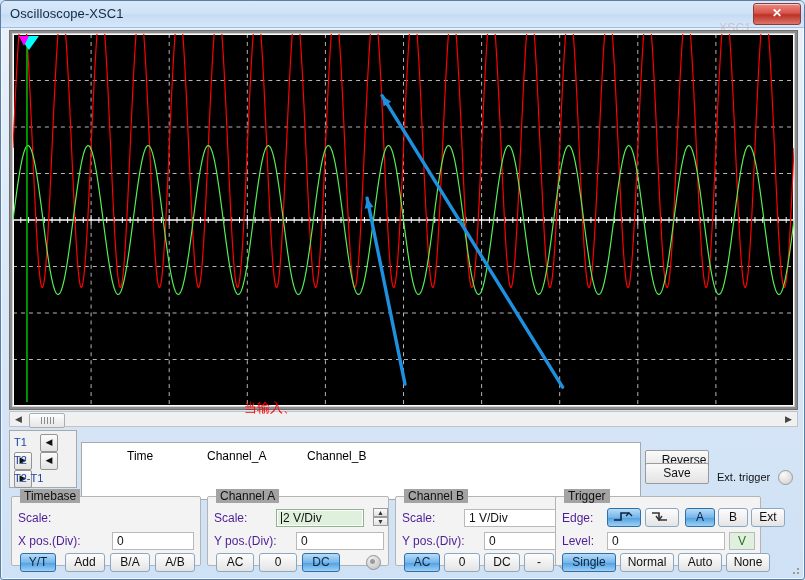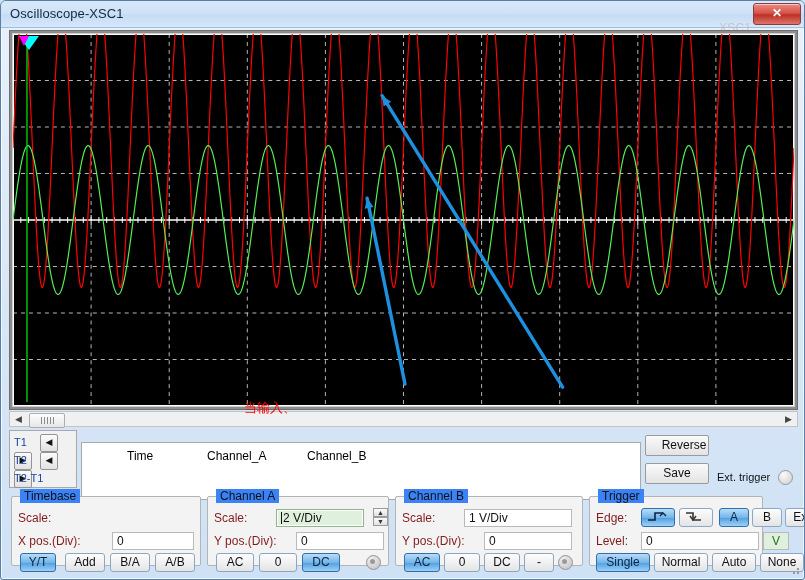--- a/index.html
+++ b/index.html
@@ -115,44 +115,44 @@
   }
   .th{position:absolute;top:6px;font-size:12px;color:#000;}
   .th.c0{left:45px;} .th.c1{left:125px;} .th.c2{left:225px;}
   .side-buttons{position:absolute;left:636px;top:0;width:153px;height:58px;}
   .btn-plain{
     border:1px solid #9b9b9b;border-radius:2px;
     background:linear-gradient(180deg,#fafafa,#e3e3e3);
     font-size:12px;color:#111;text-align:center;cursor:pointer;
     box-sizing:border-box;
   }
-  .btn-reverse{position:absolute;left:0;top:5px;width:64px;height:21px;line-height:19px;padding-left:14px;}
+  .btn-reverse{position:absolute;left:0;top:20px;width:64px;height:21px;line-height:19px;padding-left:14px;}
   .btn-save{position:absolute;left:0;top:33px;width:64px;height:21px;line-height:19px;}
   .ext-trig-label{position:absolute;left:72px;top:41px;font-size:11px;color:#111;}
   .ext-trig-dot{
     position:absolute;left:133px;top:40px;width:13px;height:13px;border-radius:50%;
     background:radial-gradient(circle at 35% 30%,#fafafa,#cdcdcd);
     border:1px solid #9a9a9a;
   }
   
   .groups{position:absolute;left:6px;top:492px;width:793px;height:80px;}
   .group{
     position:absolute;top:3px;height:70px;
     border:1px solid #b4b4b4;border-radius:2px;
     background:#f3f3f3;box-sizing:border-box;
   }
   .group > .legend{
     position:absolute;left:8px;top:-8px;padding:0 4px;
-    background:#3b82f6;font-size:12px;color:#111;
+    background:#a3a3a3;font-size:12px;color:#111;
   }
   .g-timebase{left:4px;width:190px;}
   .g-chA{left:200px;width:182px;}
   .g-chB{left:388px;width:188px;}
-  .g-trigger{left:582px;width:174px;}
-  .lbl{position:absolute;font-size:12px;color:#7f1d1d;}
+  .g-trigger{left:548px;width:206px;}
+  .lbl{position:absolute;font-size:12px;color:#4c1d95;}
   .field{
     position:absolute;height:18px;
     border:1px solid #b9b9b9;background:#fff;
     box-sizing:border-box;font-size:12px;color:#111;
     padding:1px 4px;line-height:15px;
     white-space:nowrap;overflow:hidden;
   }
   .field.focused{
     background:#dff0dc;border:1px solid #8fb38c;
     box-shadow:inset 0 0 0 1px #ffffff;

